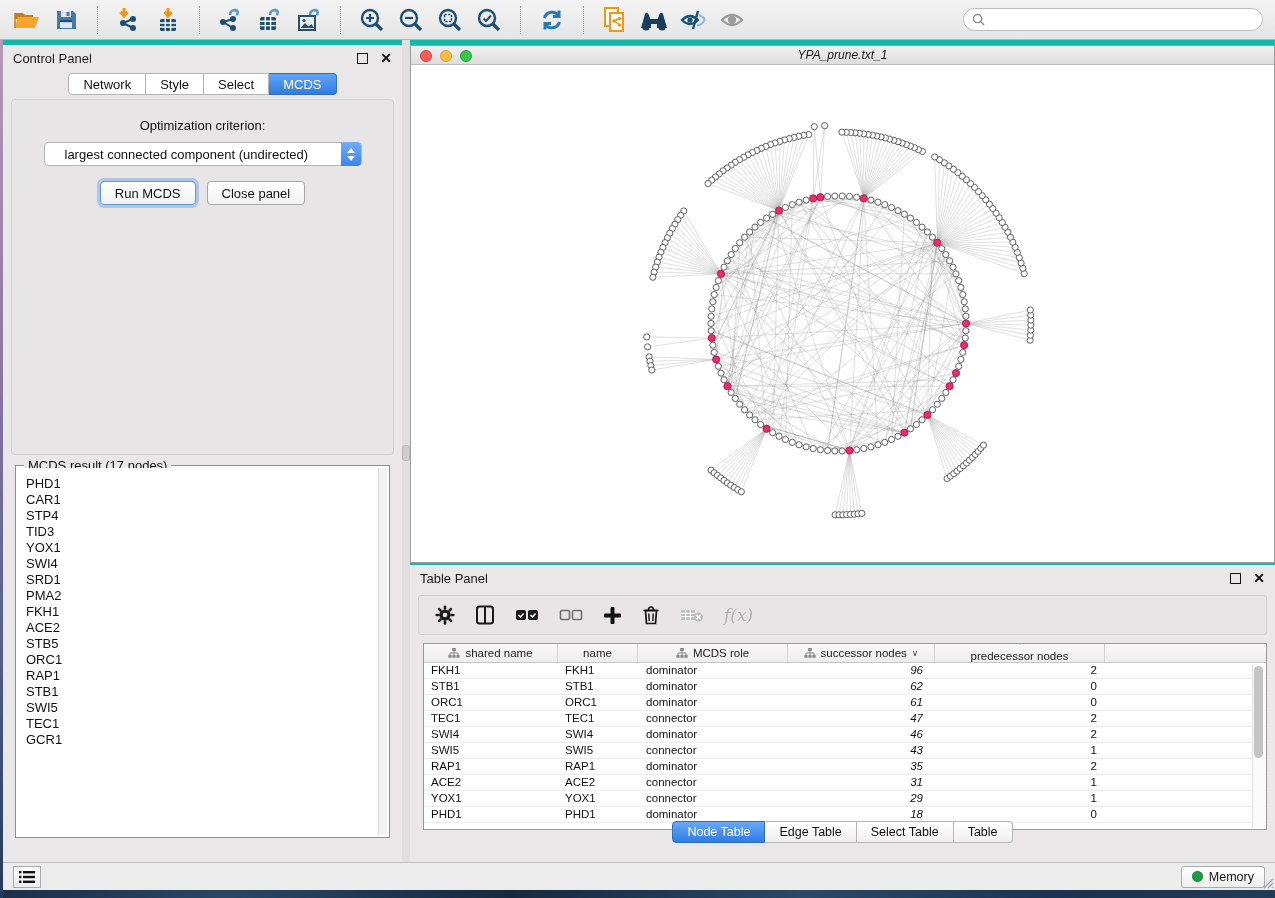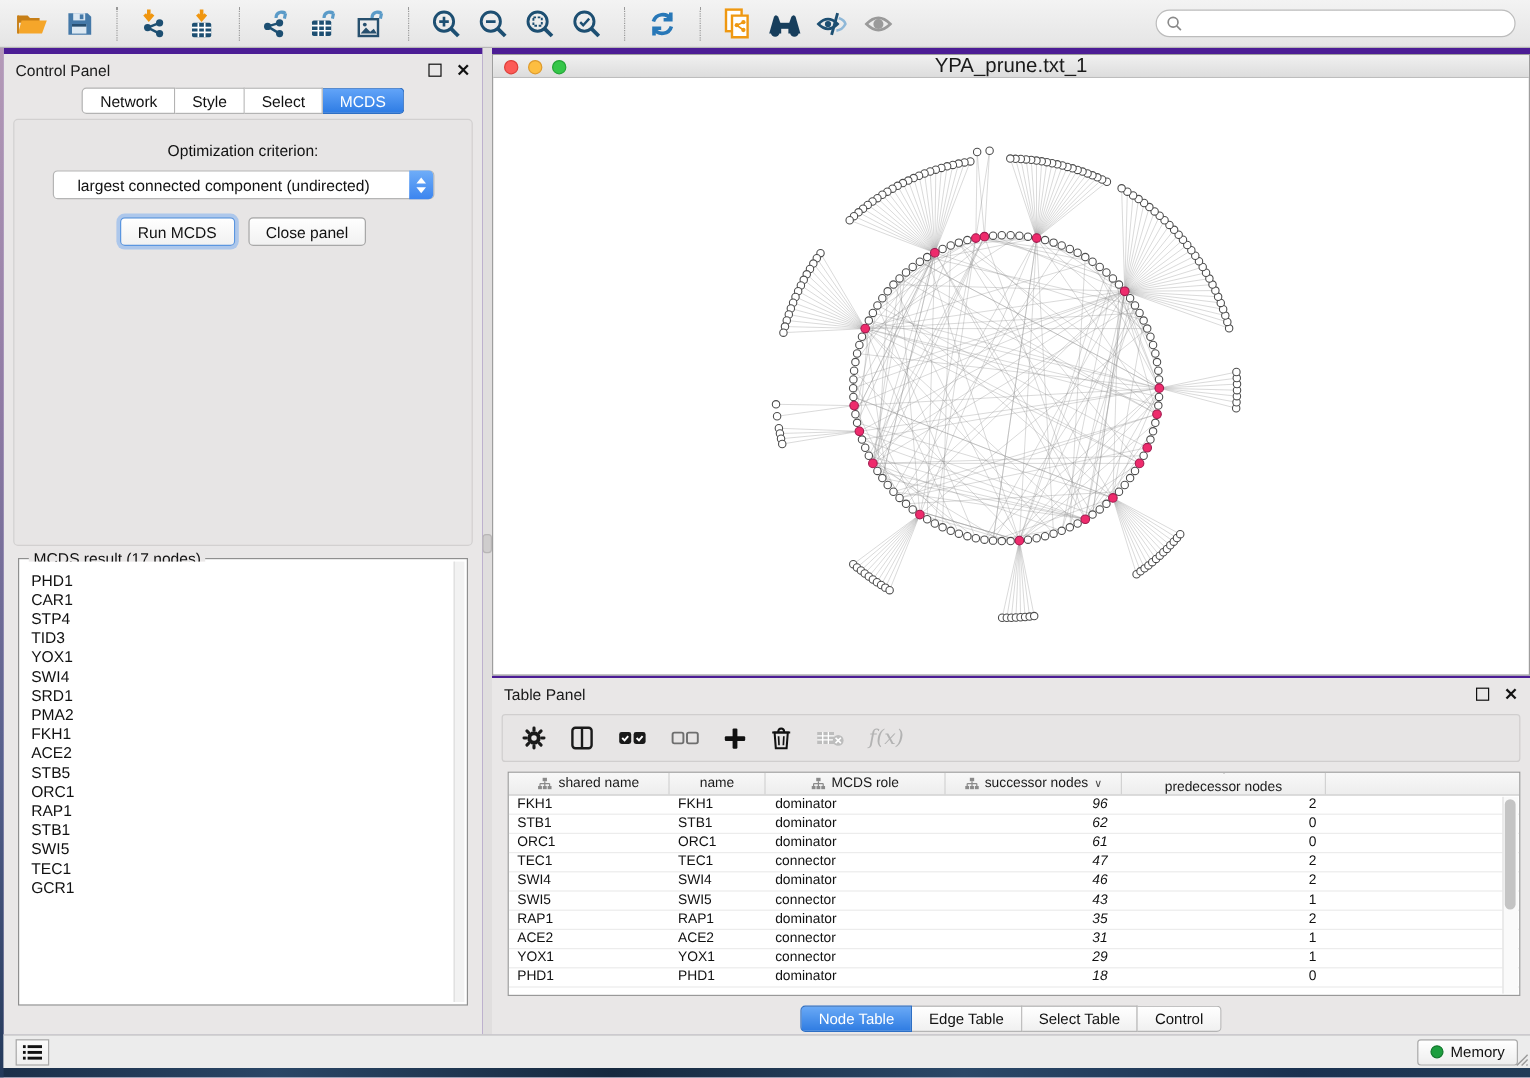--- a/index.html
+++ b/index.html
@@ -16,21 +16,21 @@
   .toolbar { position:absolute; left:0; top:0; right:0; height:40px;
     background:linear-gradient(#f3f3f3,#e5e5e5); border-bottom:1px solid #b6b6b6;
     display:flex; align-items:center; padding:0 12px; gap:9px; z-index:6;}
   .tb-btn { width:30px; height:30px; display:flex; align-items:center; justify-content:center; }
   .tb-sep { width:0; height:28px; border-left:1px dotted #999; margin:0 7px; }
   .search-box { margin-left:auto; width:300px; height:23px; background:#fff; border:1px solid #bcbcbc;
     border-radius:12px; display:flex; align-items:center; padding:0 8px; gap:5px; }
   .search-box input { border:none; outline:none; flex:1; font-size:12px; background:transparent; font-family:"Liberation Sans",sans-serif;}
 
   
-  .main { position:absolute; left:3px; right:0; top:40px; bottom:36px; background:#4c1d95; }
+  .main { position:absolute; left:3px; right:0; top:40px; bottom:36px; background:#14b8a6; }
 
   
   .control-panel { position:absolute; left:0; top:5px; width:399px; bottom:0; background:#e9e7e7; }
   .panel-titlebar { height:26px; display:flex; align-items:center; padding:0 10px; }
   .panel-title { font-size:13px; color:#1a1a1a; }
   .win-icons { margin-left:auto; display:flex; gap:12px; align-items:center; }
   .float-glyph { width:11px; height:11px; border:1.5px solid #111; display:inline-block; }
   .close-glyph { font-size:14px; font-weight:bold; color:#111; line-height:11px; }
 
   .seg-tabs { display:flex; justify-content:center; margin-top:2px; }
@@ -64,21 +64,21 @@
   
   .v-split { position:absolute; left:399px; width:8px; top:0; bottom:0; background:#e0dede; }
   .v-grip { position:absolute; top:405px; left:0; width:8px; height:16px; background:#cfcdcd; border:1px solid #b8b6b6; border-radius:3px; }
 
   
   .right-col { position:absolute; left:407px; right:0; top:0; bottom:0; }
 
   .net-window { position:absolute; left:0; right:0; top:5px; height:518px; border:1px solid #9e9e9e; background:#fff; }
   .net-titlebar { height:19px; background:linear-gradient(#f0f0f0,#dddddd); border-bottom:1px solid #bdbdbd;
     display:flex; align-items:center; justify-content:center; position:relative; }
-  .net-title { font-size:17px; color:#1a1a1a; }
+  .net-title { font-size:12px; color:#1a1a1a;font-style:italic; }
   .lights { position:absolute; left:9px; top:3.5px; display:flex; gap:8px; }
   .light { width:12px; height:12px; border-radius:50%; }
   .light.red { background:#fc5b57; border:1px solid #dd3e38; }
   .light.yellow { background:#fdbe41; border:1px solid #de9b2d; }
   .light.green { background:#35c649; border:1px solid #23a436; }
   .net-canvas { position:absolute; left:0; right:0; top:19px; bottom:0; }
   .net-canvas svg { width:100%; height:100%; display:block; }
 
   
   .table-panel { position:absolute; left:0; right:0; top:525px; bottom:0; background:#e9e7e7; }
@@ -96,21 +96,21 @@
   .sort-chevron { font-size:9px; color:#444; }
   .tbody { }
   .trow { display:flex; height:16px; border-bottom:1px solid #ececec; }
   .tcell { font-size:11.5px; color:#111; line-height:15px; white-space:nowrap; overflow:hidden; }
   .tcell.c0{width:134px; padding-left:7px;} .tcell.c1{width:80px; padding-left:7px;}
   .tcell.c2{width:150px; padding-left:8px;} .tcell.c3{width:147px; text-align:right; padding-right:12px;font-style:italic;}
   .tcell.c4{width:170px; text-align:right; padding-right:8px;} .tcell.cfill{flex:1;}
   .tv-scroll { position:absolute; top:20px; bottom:1px; right:1px; width:13px; background:#fafafa; border-left:1px solid #e0e0e0; }
   .tv-thumb { position:absolute; top:2px; right:2px; width:9px; height:92px; background:#c4c4c4; border-radius:5px; }
 
-  .bottom-tabs { position:absolute; left:0; right:0; bottom:2px; display:flex; justify-content:center; }
+  .bottom-tabs { position:absolute; left:0; right:0; bottom:19px; display:flex; justify-content:center; }
   .b-tab { font-size:12.5px; padding:2px 14px; height:22px; display:flex; align-items:center;
     background:linear-gradient(#fff,#f0f0f0); border:1px solid #b5b5b5; border-left:none; color:#111; }
   .b-tab.first { border-left:1px solid #b5b5b5; border-radius:4px 0 0 4px; }
   .b-tab.last { border-radius:0 4px 4px 0; }
   .b-tab.selected { background:linear-gradient(#69a9f6,#2f7ce2); color:#fff; border-color:#2e6fc4; }
 
   
   .statusbar { position:absolute; left:3px; right:0; bottom:8px; height:28px; background:#ececec;
     border-top:1px solid #c2c2c2; display:flex; align-items:center; padding:0 10px; z-index:6; }
   .list-btn { width:28px; height:22px; background:linear-gradient(#fbfbfb,#efefef); border:1px solid #a8a8a8;
@@ -1113,21 +1113,21 @@
             </div>
           <div class="tv-scroll">
             <div class="tv-thumb"></div>
           </div>
         </div>
 
         <div class="bottom-tabs">
           <span class="b-tab first selected">Node Table</span>
           <span class="b-tab">Edge Table</span>
           <span class="b-tab">Select Table</span>
-          <span class="b-tab last">Control</span>
+          <span class="b-tab last">Table</span>
         </div>
       </div>
     </div>
   </div>
 
   <div class="statusbar">
     <span class="list-btn">
       <svg width="16" height="14" viewBox="0 0 16 14">
           <g fill="#111">
             <rect x="0" y="1" width="2.4" height="2.4"></rect>

